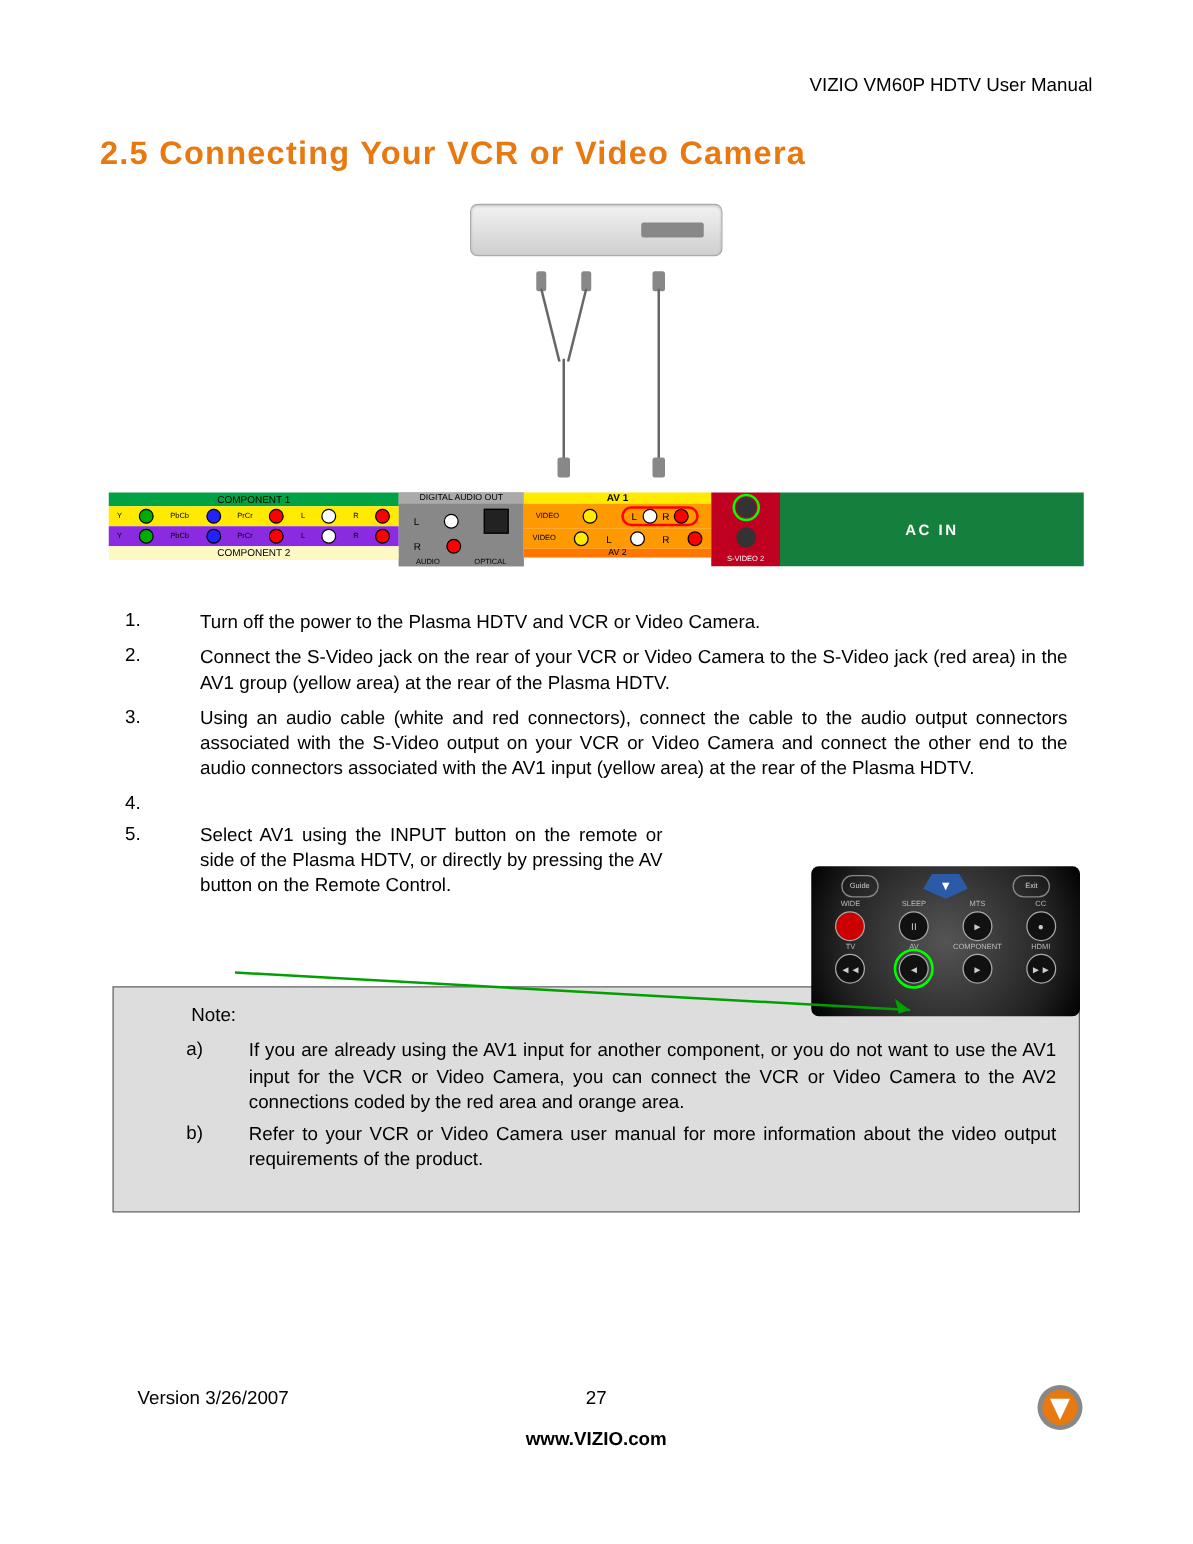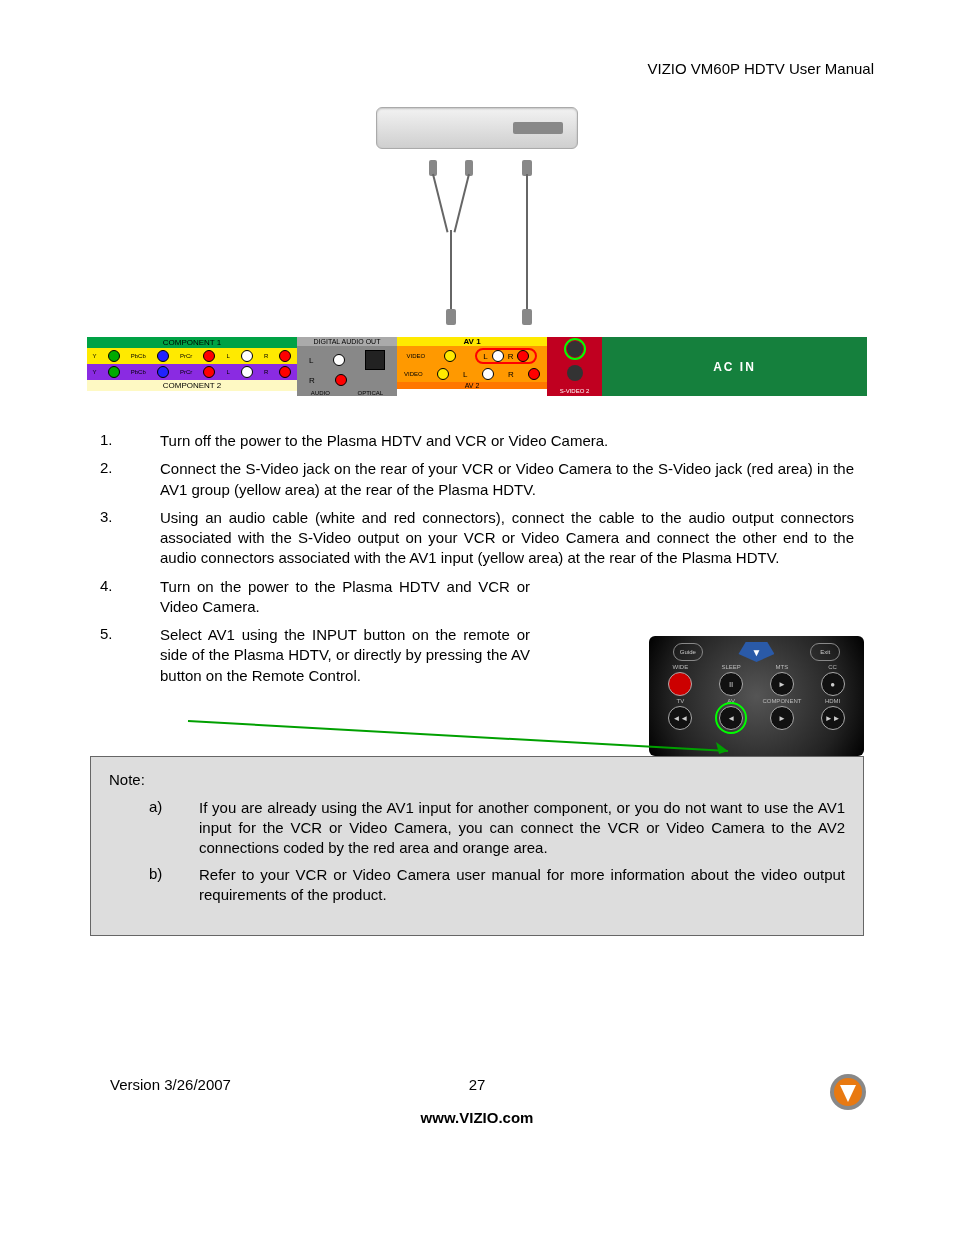--- a/index.html
+++ b/index.html
@@ -107,21 +107,21 @@
     width:2px; height:138px;
     background:#666;
   }
   .panel {
     display: flex;
     width: 780px;
     margin: 0 auto 10px auto;
     font-size: 8px;
   }
   .comp {
-    width: 210px;
+    width: 232px;
     display:flex;
     flex-direction:column;
   }
   .comp-label{
     background:#00a245; color:#000; text-align:center; font-size:8px; padding:1px 0;
   }
   .comp-row{
     display:flex; align-items:center; justify-content:space-around;
     padding:2px 0;
   }
@@ -240,21 +240,21 @@
     height:20px;
     pointer-events:none;
   }
   .arrow-line svg{ width:100%; height:100%; overflow:visible;}
   .note-box{
     margin: 70px 10px 0 10px;
     border:1px solid #666;
     background:#ddd;
     padding: 14px 18px 24px 18px;
   }
-  .note-title{ font-size:15px; margin-bottom:10px;}
+  .note-title{ font-size:15px; margin-bottom:10px;margin-left:44px;}
   .note-row{
     display:flex;
     margin:6px 0 6px 40px;
     text-align:justify;
   }
   .note-letter{ width:50px; flex-shrink:0;}
   .note-text{ flex:1; line-height:1.35;}
   .footer{
     margin-top:140px;
     font-size:15px;
@@ -269,20 +269,21 @@
     width:40px; height:40px;
   }
   .vlogo svg{width:100%;height:100%;}
 </style>
 </head>
 <body>
 
 <div class="page">
   <div class="header-right">VIZIO VM60P HDTV User Manual</div>
 
+  <div class="section-title">2.5 Connecting Your VCR or Video Camera</div>
 
   <div class="diagram-area">
     <div class="vcr-device"></div>
     <div class="cable-row">
       <div class="y-cable">
         <span class="prong l"></span>
           <span class="prong r"></span>
         <span class="line l"></span>
           <span class="line r"></span>
         <span class="stem"></span>
@@ -380,21 +381,20 @@
     <div class="step-row">
       <div class="step-num">2.</div>
       <div class="step-text">Connect the S-Video jack on the rear of your VCR or Video Camera to the S-Video jack (red area) in the AV1 group (yellow area) at the rear of the Plasma HDTV.</div>
     </div>
     <div class="step-row">
       <div class="step-num">3.</div>
       <div class="step-text">Using an audio cable (white and red connectors), connect the cable to the audio output connectors associated with the S-Video output on your VCR or Video Camera and connect the other end to the audio connectors associated with the AV1 input (yellow area) at the rear of the Plasma HDTV.</div>
     </div>
     <div class="step-row">
       <div class="step-num">4.</div>
-      <div class="step-text narrow">Turn on the power to the Plasma HDTV and VCR or Video Camera.</div>
     </div>
     <div class="step-row">
       <div class="step-num">5.</div>
       <div class="step-text narrow">Select AV1 using the INPUT button on the remote or side of the Plasma HDTV, or directly by pressing the AV button on the Remote Control.</div>
     </div>
 
     <div class="remote">
       <div class="remote-row">
         <span class="oval-btn">Guide</span>
         <span class="down-btn">▼</span>

